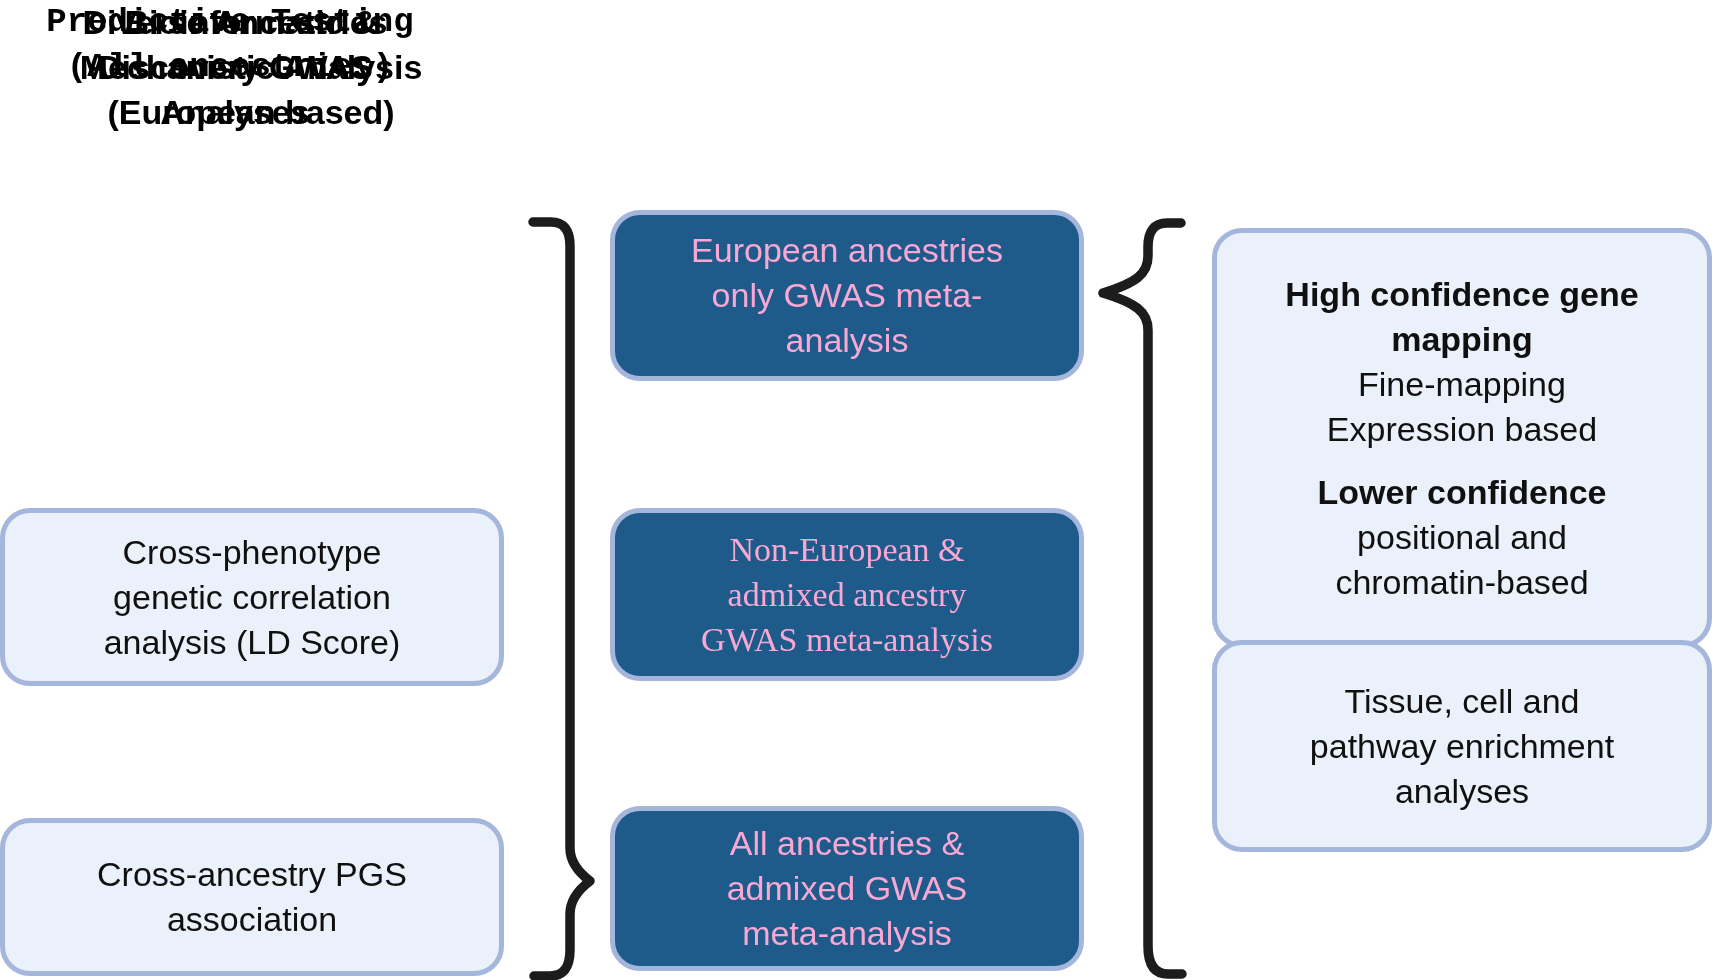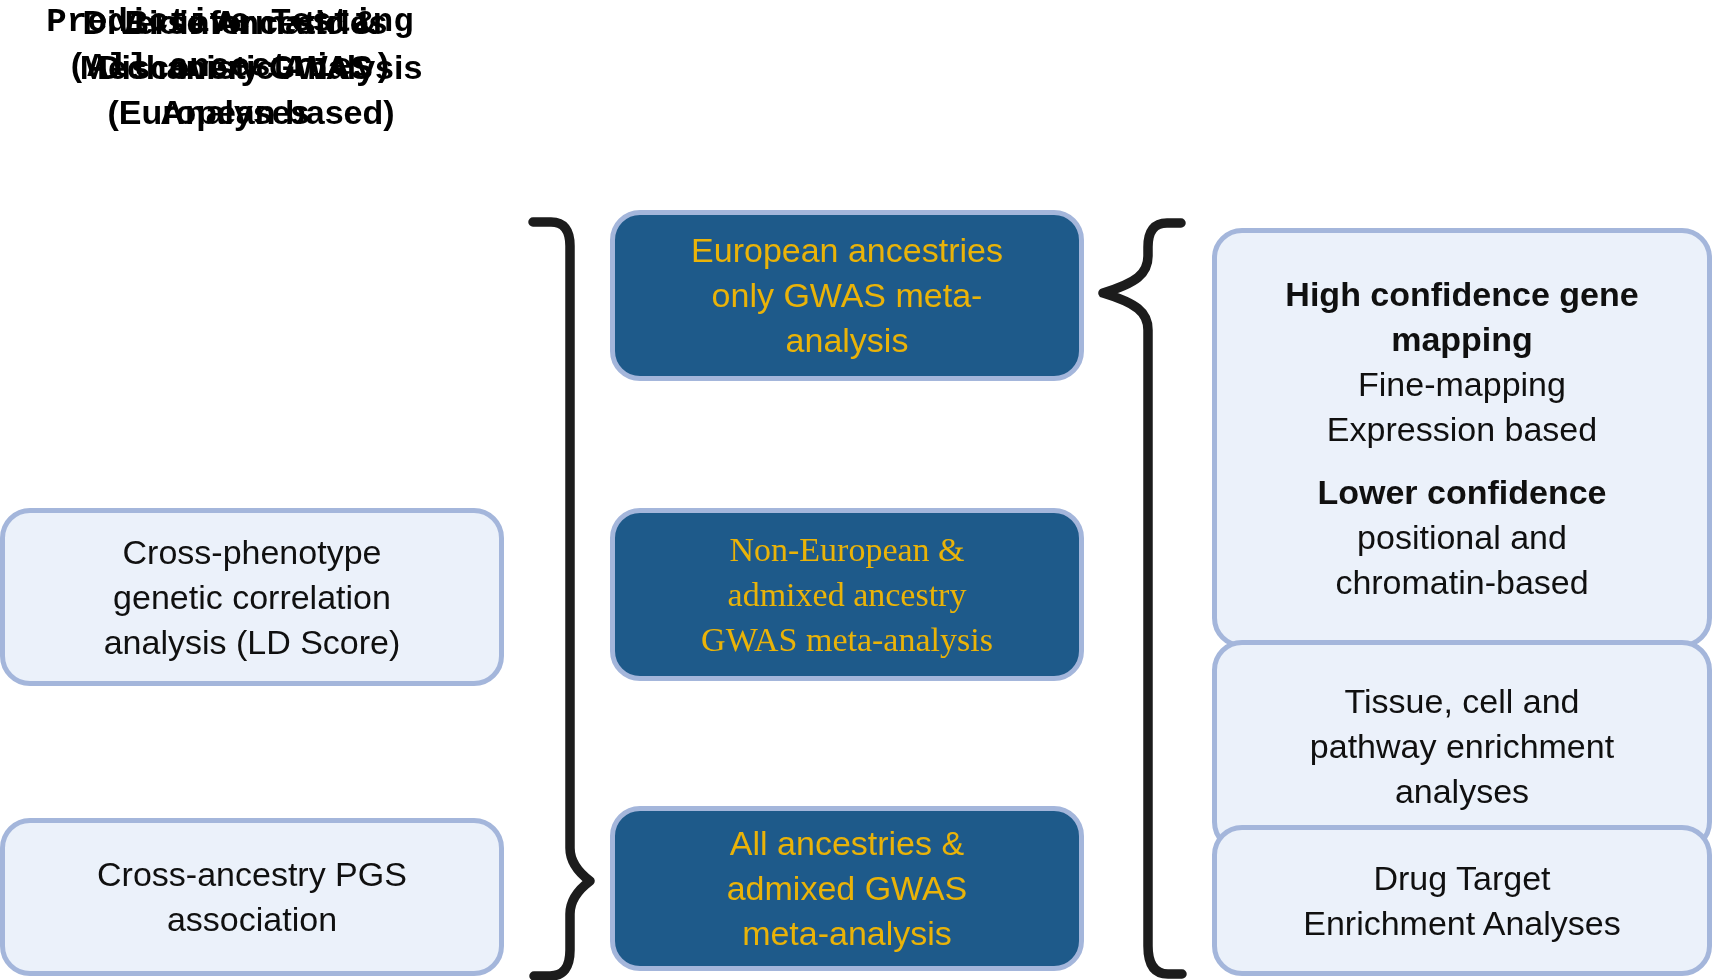--- a/index.html
+++ b/index.html
@@ -31,21 +31,21 @@
     display:flex;
     flex-direction:column;
     align-items:center;
     justify-content:center;
     text-align:center;
     font-size:34px;
     line-height:45px;
     padding:6px 14px;
   }
   .light{background:#ebf1fa;color:#101010;}
-  .dark {background:#1e5a8a;color:#eab308;}
+  .dark {background:#1e5a8a;color:#f9a8d4;}
 
   .box .txt{white-space:pre-line;}
 
   
   .L1{left:0;   top:210px; width:504px; height:176px;}
   .L2{left:0;   top:508px; width:504px; height:178px;}
   .L3{left:0;   top:818px; width:504px; height:158px;}
   
   .M1{left:610px; top:210px; width:474px; height:171px;}
   .M2{left:610px; top:508px; width:474px; height:173px;font-family:Liberation Serif, serif;}
@@ -107,24 +107,20 @@
 Expression based</span></div>
     <div class="para"><span class="bold-lead">Lower confidence</span>
 <span>positional and
 chromatin-based</span></div>
   </div>
   <div class="box light R2">
     <span class="txt">Tissue, cell and
 pathway enrichment
 analyses</span>
   </div>
-  <div class="box light R3">
-    <span class="txt">Drug Target
-Enrichment Analyses</span>
-  </div>
 
   <svg class="braces" width="1719" height="980" viewBox="0 0 1719 980">
 
     <path d="M 533 222
              L 551 222
              Q 570 222 570 246
              L 570 848
              Q 570 866 590 881
              Q 570 896 570 914
              L 570 950

